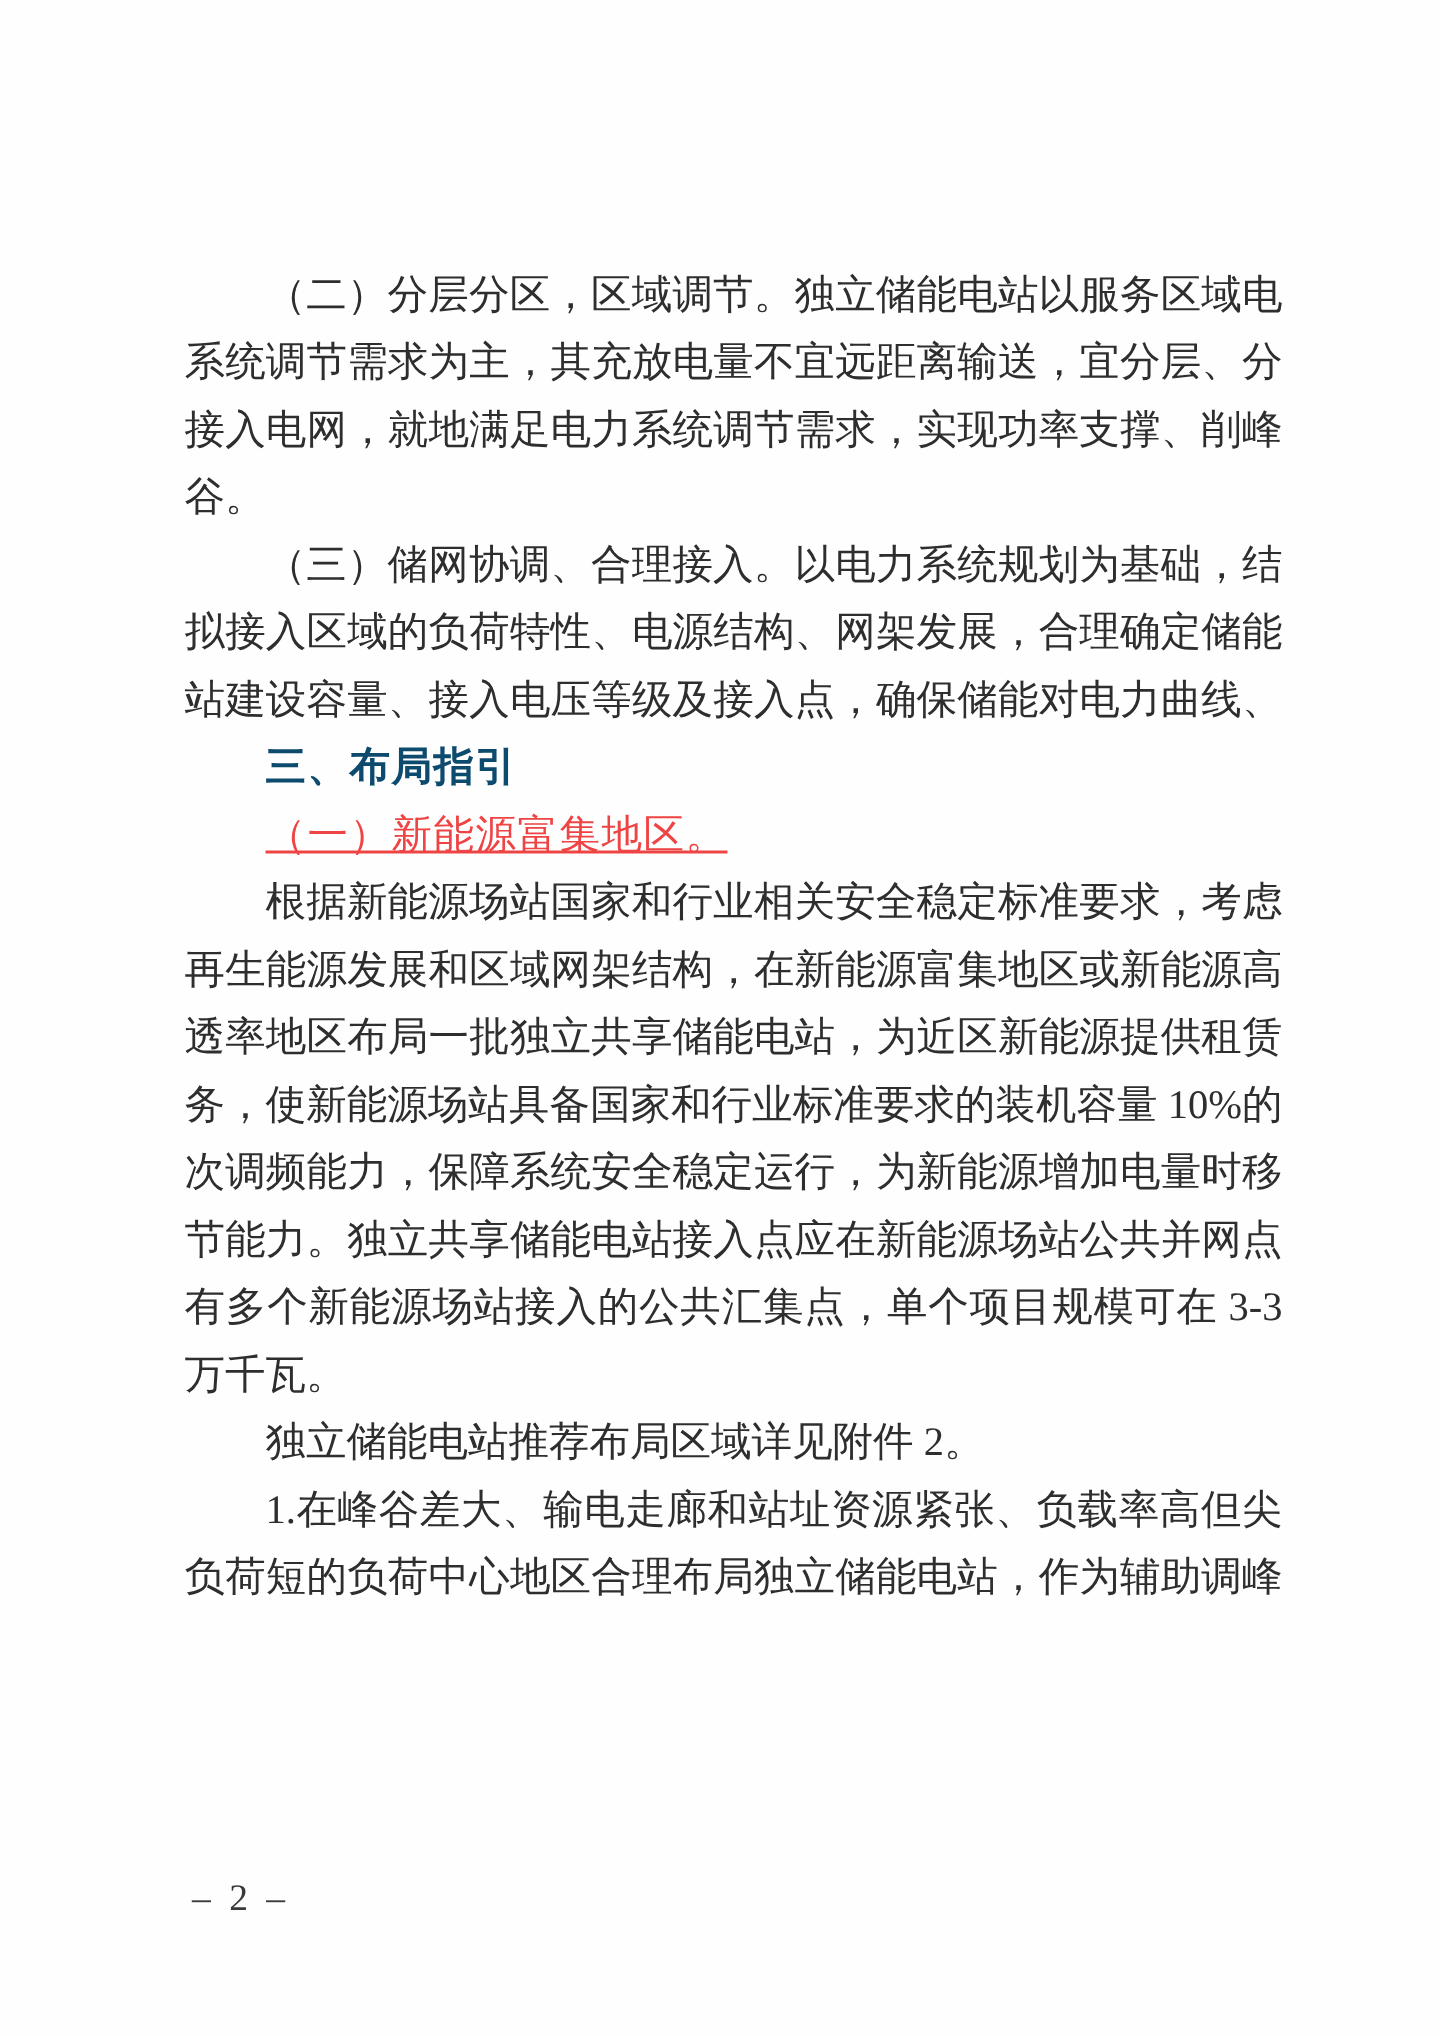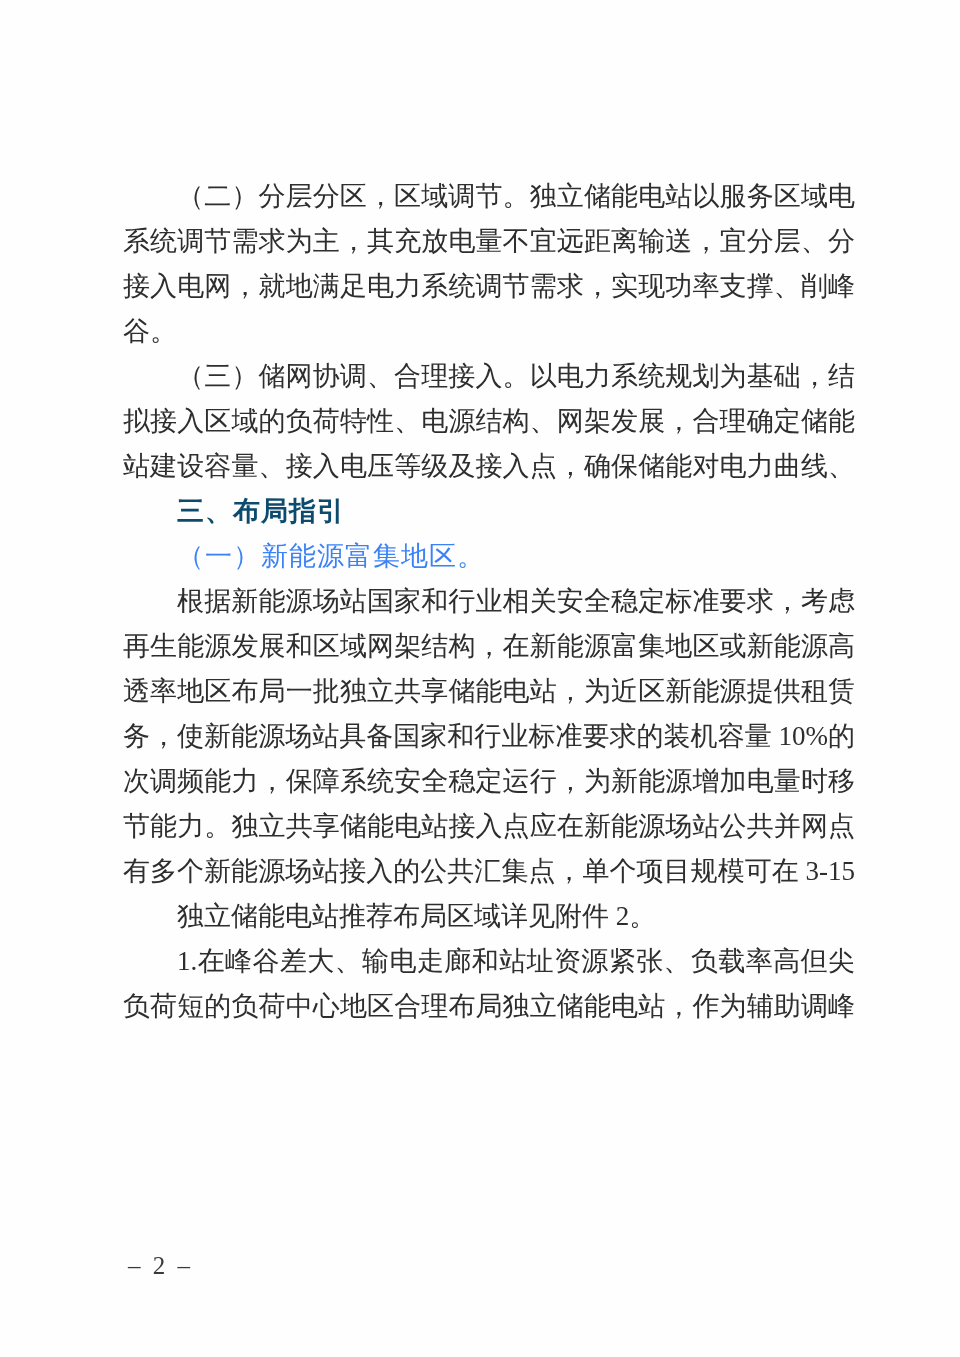--- a/index.html
+++ b/index.html
@@ -39,22 +39,23 @@
     text-indent: 2em;
   }
   .line.heading1 {
     font-family: "Liberation Sans", "DejaVu Sans", sans-serif;
     font-weight: 700;
     color: #0c4a6e;
     letter-spacing: 1px;
   }
   .line.heading2 {
     font-weight: 500;
-    color: #3b82f6;
+    color: #ef4444;
     letter-spacing: 1px;
+    text-decoration: underline;
   }
   .page-number {
     position: absolute;
     left: 128px;
     top: 1246px;
     font-size: 25px;
     line-height: 40px;
     color: #3a3a3a;
     letter-spacing: 3px;
     font-family: "Liberation Serif", "DejaVu Serif", serif;
@@ -73,19 +74,20 @@
       <div class="line body fill">拟接入区域的负荷特性、电源结构、网架发展，合理确定储能电</div>
       <div class="line body fill">站建设容量、接入电压等级及接入点，确保储能对电力曲线、系</div>
       <div class="line heading1 indent">三、布局指引</div>
       <div class="line heading2 indent">（一）新能源富集地区。</div>
       <div class="line body fill indent">根据新能源场站国家和行业相关安全稳定标准要求，考虑可</div>
       <div class="line body fill">再生能源发展和区域网架结构，在新能源富集地区或新能源高渗</div>
       <div class="line body fill">透率地区布局一批独立共享储能电站，为近区新能源提供租赁服</div>
       <div class="line body fill">务，使新能源场站具备国家和行业标准要求的装机容量 10%的一</div>
       <div class="line body fill">次调频能力，保障系统安全稳定运行，为新能源增加电量时移调</div>
       <div class="line body fill">节能力。独立共享储能电站接入点应在新能源场站公共并网点或</div>
-      <div class="line body fill">有多个新能源场站接入的公共汇集点，单个项目规模可在 3-15</div>
+      <div class="line body fill">有多个新能源场站接入的公共汇集点，单个项目规模可在 3-3</div>
+      <div class="line body">万千瓦。</div>
       <div class="line body indent">独立储能电站推荐布局区域详见附件 2。</div>
       <div class="line body fill indent">1.在峰谷差大、输电走廊和站址资源紧张、负载率高但尖峰</div>
       <div class="line body fill">负荷短的负荷中心地区合理布局独立储能电站，作为辅助调峰电</div>
     </div>
   <div class="page-number">– 2 –</div>
 </div>
 
 </body></html>

